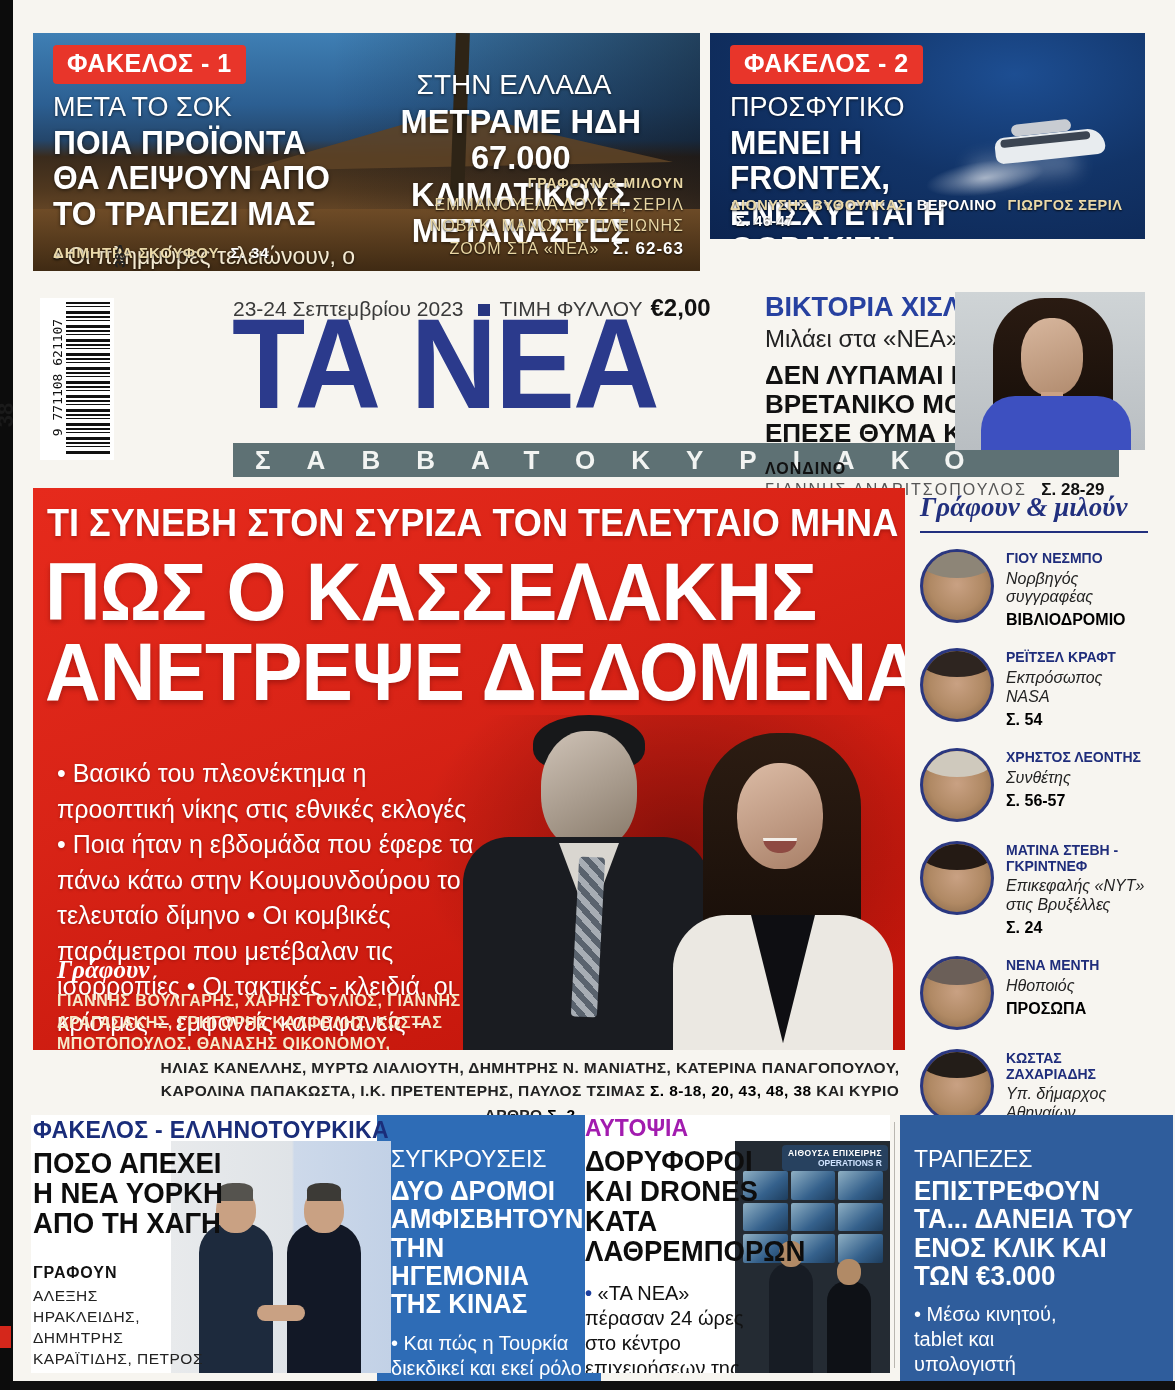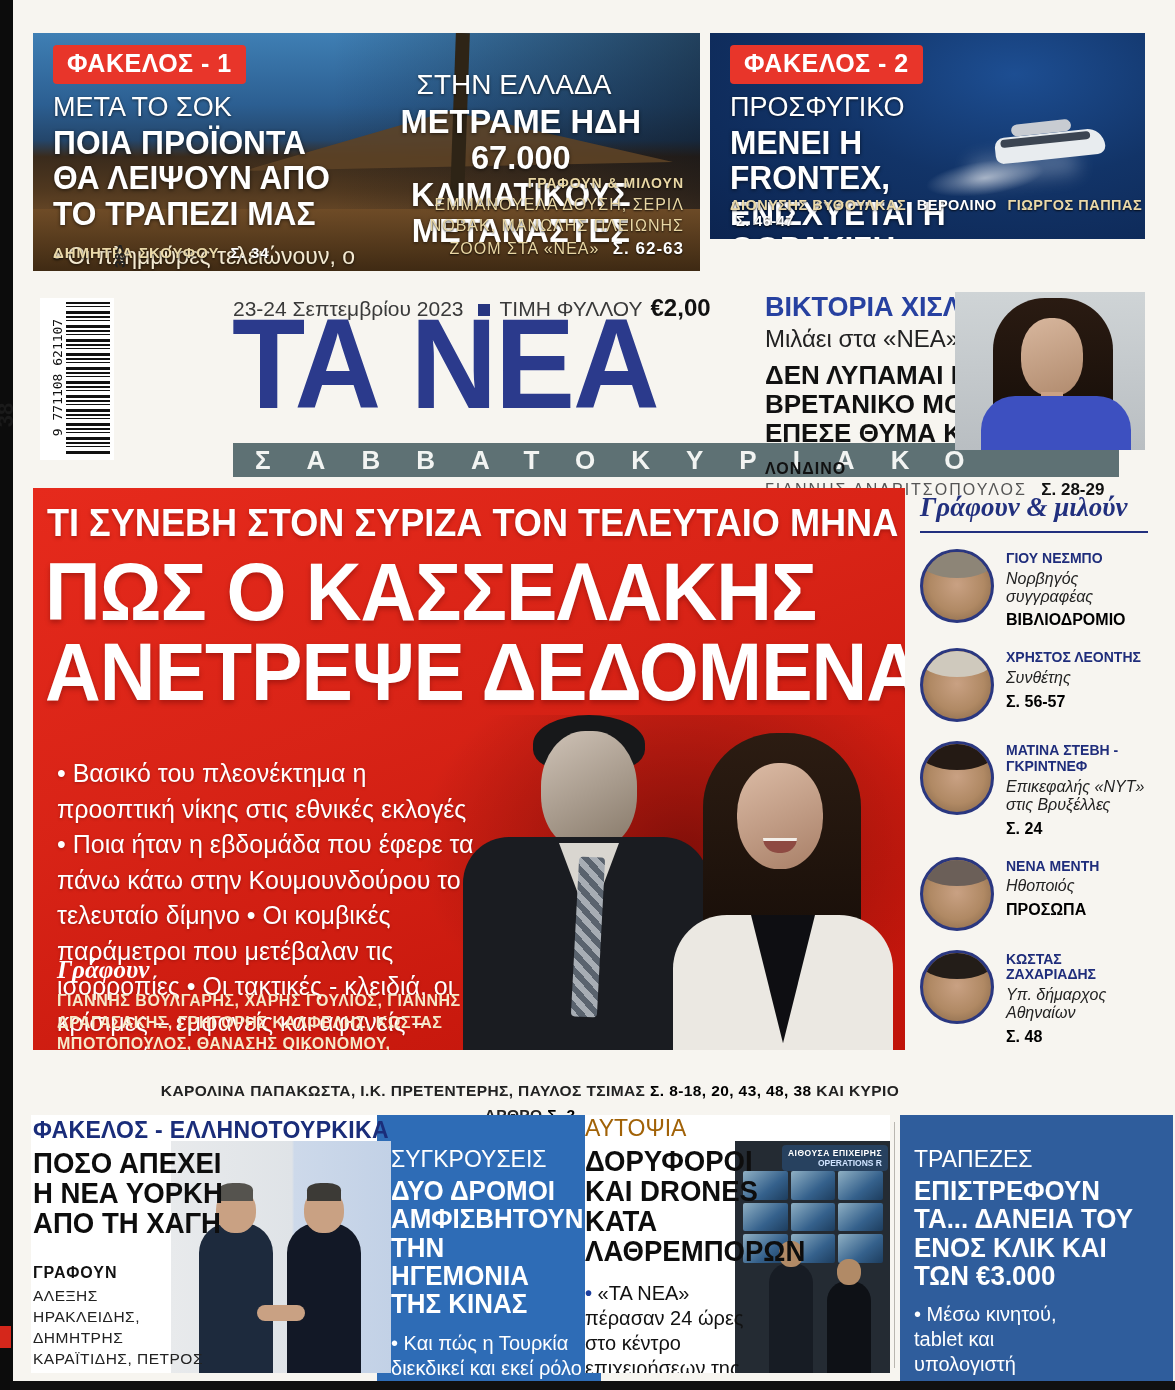--- a/index.html
+++ b/index.html
@@ -129,21 +129,21 @@
   .bot2{left:377px;width:196px;height:250px;background:#2e6cb6;}
   .bot4{left:900px;width:245px;height:250px;background:#2f5d9c;}
   .w-eyebrow{font-size:23px;margin-top:17px;}
   .w-head{font-weight:900;font-size:27px;line-height:1.05;margin-top:4px;transform:scaleX(.96);transform-origin:left top;}
   .w-bullet{font-size:20px;line-height:1.25;margin-top:12px;}
   .w-bullet::before{content:"• ";}
   .w-by{font-size:14.5px;font-weight:bold;letter-spacing:.6px;margin-top:14px;}
   .w-by b{margin-left:8px;}
 
   .bot3{left:585px;width:305px;height:258px;background:#fff;}
-  .kicker-blue{color:#a16207;font-weight:normal;font-size:23px;}
+  .kicker-blue{color:#a21caf;font-weight:bold;font-size:23px;}
   .bot3 .bhead{width:200px;position:relative;z-index:2;}
   .ops{position:absolute;left:150px;top:26px;right:0;bottom:0;background:#242b33;z-index:1;}
   .ops .sign{position:absolute;right:2px;top:4px;background:#27415f;border-radius:4px;padding:3px 6px;text-align:right;}
   .ops .sign .s1{font-size:8.5px;font-weight:bold;color:#fff;letter-spacing:.5px;}
   .ops .sign .s2{font-size:8.5px;font-weight:bold;color:#cfe3ff;}
   .screens{position:absolute;left:8px;top:30px;width:140px;height:92px;display:grid;grid-template-columns:repeat(3,1fr);grid-template-rows:repeat(3,1fr);gap:3px;}
   .screens div{background:linear-gradient(140deg,#8fb0c4,#35618c 60%,#1d3d5e);border-radius:2px;}
   .opfig{position:absolute;bottom:0;width:44px;height:92px;border-radius:20px 20px 0 0;background:#0e1116;}
   .opfigA{left:34px;height:110px;background:#171c24;}
   .opfigB{left:92px;}
@@ -195,21 +195,21 @@
     <div class="boat"></div>
     <div class="promo-inner">
       <span class="badge">ΦΑΚΕΛΟΣ - 2</span>
       <div class="eyebrow">ΠΡΟΣΦΥΓΙΚΟ</div>
       <div class="promo-head" style="max-width:300px;">ΜΕΝΕΙ Η FRONTEX, ΕΝΙΣΧΥΕΤΑΙ Η ΘΩΡΑΚΙΣΗ</div>
       
     </div>
     <div class="byrow" style="letter-spacing:.5px;font-size:14.5px;">
       <span>ΔΙΟΝΥΣΗΣ ΒΥΘΟΥΛΚΑΣ</span>
       <span class="loc">ΒΕΡΟΛΙΝΟ</span>
-      <span>ΓΙΩΡΓΟΣ ΠΑΠΠΑΣ</span>
+      <span>ΓΙΩΡΓΟΣ ΣΕΡΙΛ</span>
       <b>Σ. 46-47</b>
     </div>
   </div>
 
   <div class="barcode">
     <div class="bars"></div>
     <div class="num">9 771108 621107</div>
   </div>
   <div class="bc-flag">38&gt;</div>
 
@@ -253,36 +253,44 @@
       <div class="wmn-body"></div>
       <div class="wmn-top"></div>
       <div class="wmn-face"></div>
     </div>
     <div class="sum">• Βασικό του πλεονέκτημα η προοπτική νίκης στις εθνικές εκλογές • Ποια ήταν η εβδομάδα που έφερε τα πάνω κάτω στην Κουμουνδούρου το τελευταίο δίμηνο • Οι κομβικές παράμετροι που μετέβαλαν τις ισορροπίες • Οι τακτικές - κλειδιά, οι κρίσιμες – εμφανείς και αφανείς – συμμαχίες και η απειλή της διάσπασης</div>
     <div class="glabel">Γράφουν</div>
     <div class="gnames">ΓΙΑΝΝΗΣ ΒΟΥΛΓΑΡΗΣ, ΧΑΡΗΣ ΓΟΥΛΙΟΣ, ΓΙΑΝΝΗΣ ΔΡΑΓΑΣΑΚΗΣ, ΓΡΗΓΟΡΗΣ ΚΑΛΦΕΛΗΣ, ΚΩΣΤΑΣ ΜΠΟΤΟΠΟΥΛΟΣ, ΘΑΝΑΣΗΣ ΟΙΚΟΝΟΜΟΥ, ΔΗΜΗΤΡΗΣ ΣΕΒΑΣΤΑΚΗΣ, ΓΙΩΡΓΟΣ ΣΕΦΕΡΤΖΗΣ, ΓΙΩΡΓΟΣ ΣΚΑΜΠΑΡΔΩΝΗΣ</div>
   </div>
 
   <div class="lead-credits">
-    <br>
+    <span>ΗΛΙΑΣ ΚΑΝΕΛΛΗΣ, ΜΥΡΤΩ ΛΙΑΛΙΟΥΤΗ, ΔΗΜΗΤΡΗΣ Ν. ΜΑΝΙΑΤΗΣ, ΚΑΤΕΡΙΝΑ ΠΑΝΑΓΟΠΟΥΛΟΥ,</span><br>
     <span>ΚΑΡΟΛΙΝΑ ΠΑΠΑΚΩΣΤΑ, Ι.Κ. ΠΡΕΤΕΝΤΕΡΗΣ, ΠΑΥΛΟΣ ΤΣΙΜΑΣ</span>
     <b>Σ. 8-18, 20, 43, 48, 38</b>
     <span>ΚΑΙ ΚΥΡΙΟ ΑΡΘΡΟ</span>
     <b>Σ. 2</b>
   </div>
 
   <div class="panel">
     <div class="title">Γράφουν &amp; μιλούν</div>
 
     <div class="person">
       <div class="avatar p0"></div>
       <div class="pinfo">
         <div class="pname">ΓΙΟΥ ΝΕΣΜΠΟ</div>
         <div class="prole">Νορβηγός συγγραφέας</div>
         <div class="pref">ΒΙΒΛΙΟΔΡΟΜΙΟ</div>
+      </div>
+    </div>
+    <div class="person">
+      <div class="avatar p1"></div>
+      <div class="pinfo">
+        <div class="pname">ΡΕΪΤΣΕΛ ΚΡΑΦΤ</div>
+        <div class="prole">Εκπρόσωπος NASA</div>
+        <div class="pref">Σ. 54</div>
       </div>
     </div>
     <div class="person">
       <div class="avatar p2"></div>
       <div class="pinfo">
         <div class="pname">ΧΡΗΣΤΟΣ ΛΕΟΝΤΗΣ</div>
         <div class="prole">Συνθέτης</div>
         <div class="pref">Σ. 56-57</div>
       </div>
     </div>

